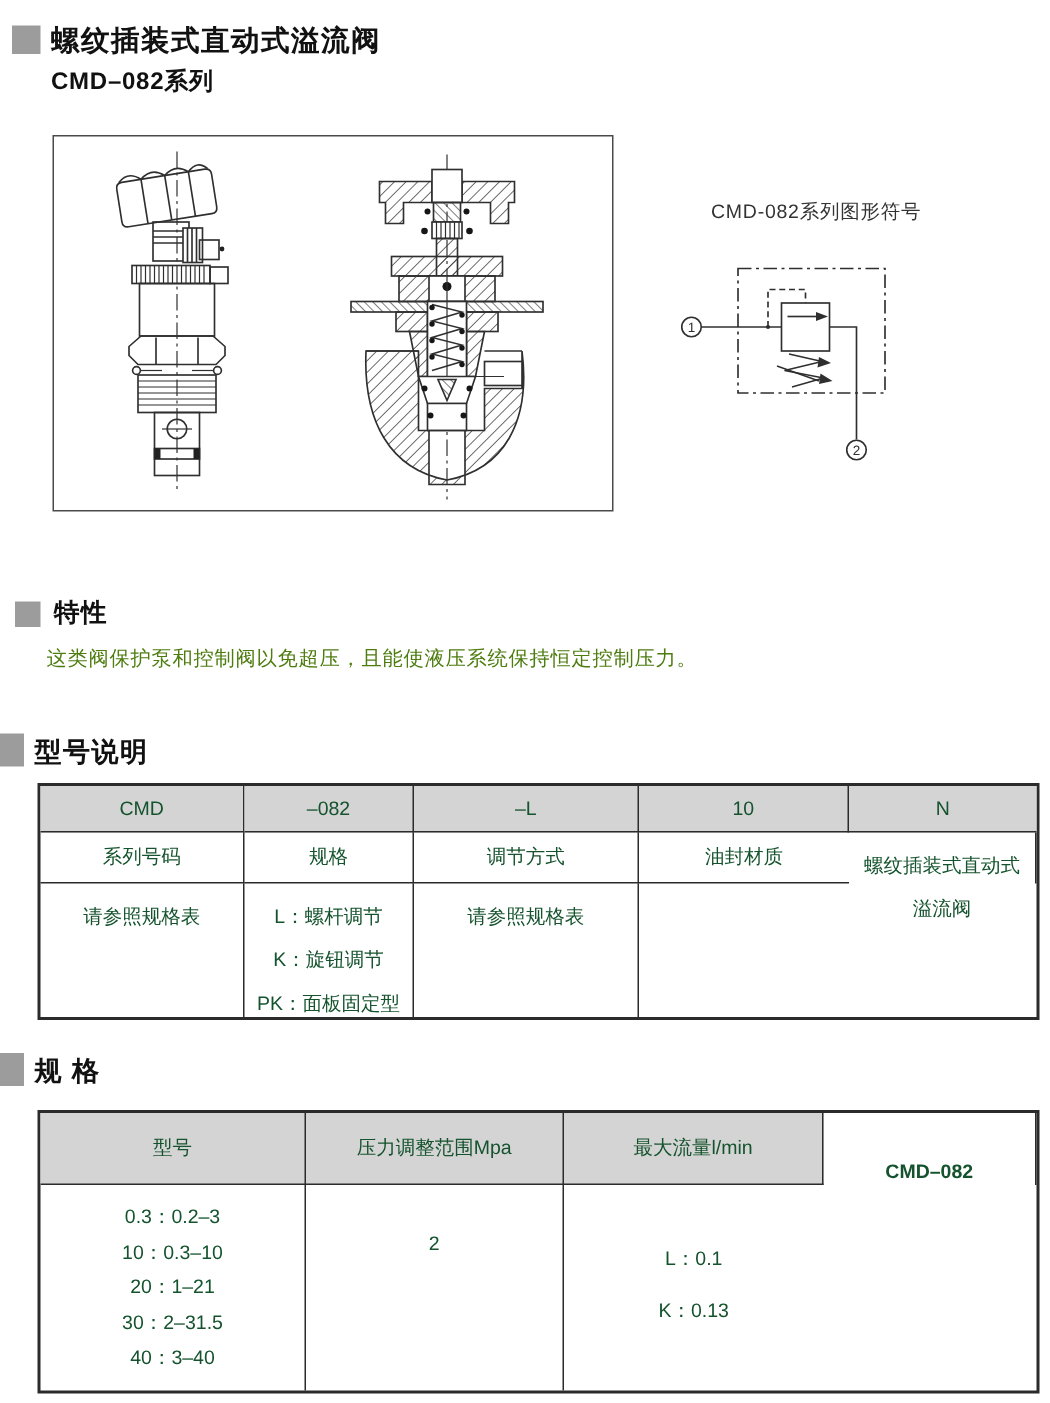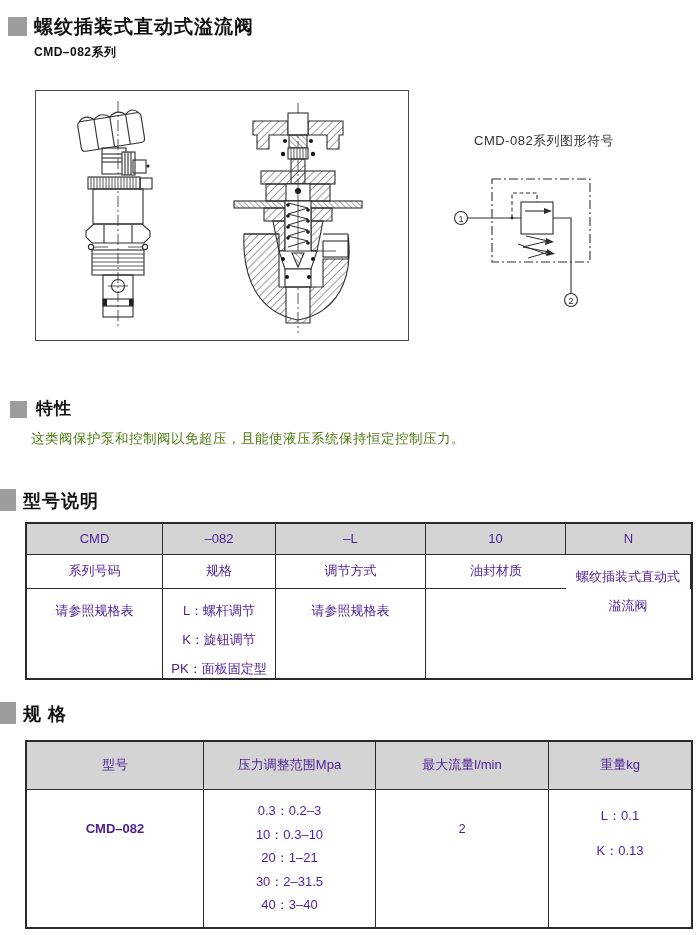--- a/index.html
+++ b/index.html
@@ -3,41 +3,41 @@
 <meta charset="utf-8">
 <style>
   html,body{margin:0;padding:0;background:#fff;}
   .page{
     position:relative;width:700px;height:935px;background:#fff;overflow:hidden;
     font-family:"Liberation Sans","DejaVu Sans",sans-serif;color:#1a1a1a;
   }
   .abs{position:absolute;}
   .bullet{position:absolute;background:#9c9c9c;}
   .title1{font-size:19px;font-weight:bold;letter-spacing:1px;color:#111;}
-  .title2{font-size:12px;font-weight:bold;letter-spacing:.5px;color:#111;}
+  .title2{font-size:16px;font-weight:bold;letter-spacing:.5px;color:#111;}
   .sec-head{font-size:17px;font-weight:bold;letter-spacing:1px;color:#111;}
   .sec-head.big{font-size:18px;}
   .feat-body{font-size:13.5px;letter-spacing:.5px;color:#4d7c0f;}
   .caption{font-size:13px;color:#333;letter-spacing:.5px;}
   .draw-box{border:1.5px solid #4a4a4a;background:#fff;}
   .grid-table{display:grid;border:2px solid #2b2b2b;background:#fff;}
   .cell{
     display:flex;align-items:center;justify-content:center;text-align:center;
     border-right:1px solid #2b2b2b;border-bottom:1px solid #2b2b2b;
-    font-size:13px;color:#4c1d95;line-height:1.25;
+    font-size:13px;color:#14532d;line-height:1.25;
   }
   .cell.lastcol{border-right:none;}
   .cell.lastrow{border-bottom:none;}
   .cell.gray{background:#d4d4d4;}
   .cell.top{align-items:flex-start;}
   .stack{display:flex;flex-direction:column;align-items:center;}
   .stack div{white-space:nowrap;text-align:right;}
   .mline{line-height:29px;padding-top:7px;}
   .pline{line-height:23.5px;padding-top:9px;}
-  .wline{line-height:35px;padding-top:8px;}
+  .wline{line-height:35px;padding-top:31px;}
   .modcell{padding-top:31px;font-weight:bold;}
   .flowcell{padding-top:31px;}
   svg{display:block;}
 </style>
 </head>
 <body>
 
 <div class="page">
 
   <div class="bullet" style="left:8px;top:17px;width:19px;height:19px;"></div>
@@ -271,21 +271,20 @@
   </div>
 
   <div class="bullet" style="left:0px;top:702px;width:16px;height:22px;"></div>
   <div class="abs sec-head big" style="left:23px;top:702px;">规  格</div>
 
   <div class="abs grid-table" style="left:25px;top:740px;grid-template-columns:177px 172px 173px 142px;grid-template-rows:48px 137px;">
 
     <div class="cell gray">型号</div>
     <div class="cell gray">压力调整范围Mpa</div>
     <div class="cell gray">最大流量l/min</div>
-    <div class="cell gray lastcol">重量kg</div>
 
     <div class="cell top lastrow">
       <div class="stack modcell">
           <div>CMD–082</div>
         </div>
     </div>
     <div class="cell top lastrow">
       <div class="stack pline">
         <div>0.3：0.2–3</div>
         <div>10：0.3–10</div>

